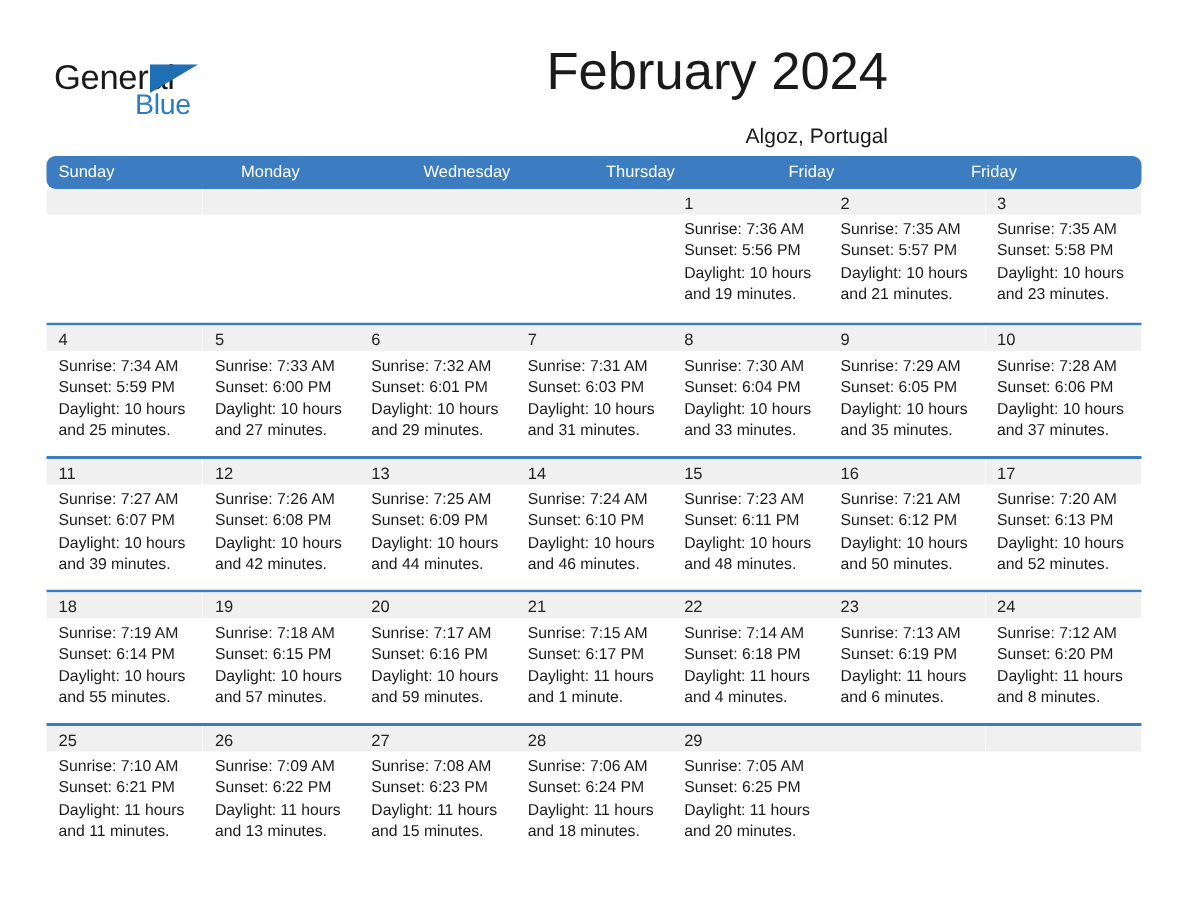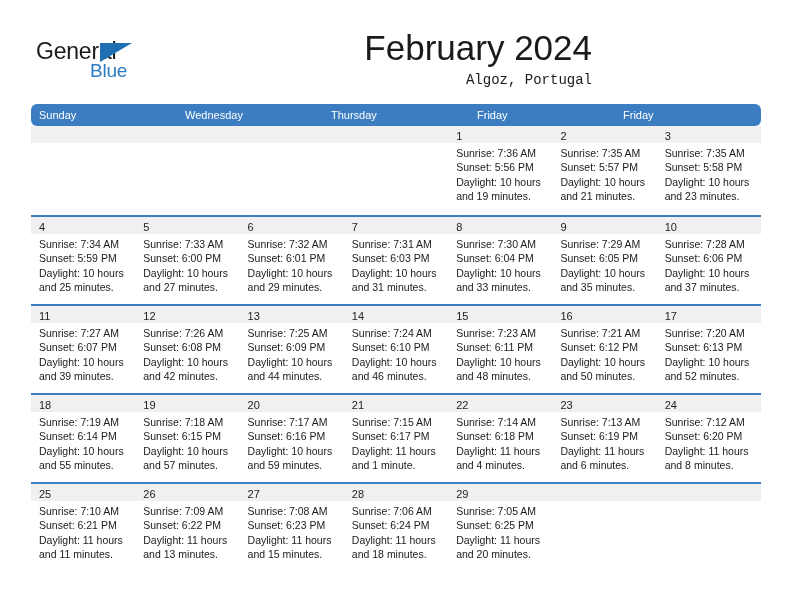--- a/index.html
+++ b/index.html
@@ -73,23 +73,22 @@
   .cal-title {
     font-size: 35px;
     color: #1a1a1a;
     line-height: 32px;
     white-space: nowrap;
   }
   .cal-subtitle {
     font-size: 14px;
     color: #1a1a1a;
     line-height: 20px;
-    margin-top: 6px;
+    margin-top: 16px;
     white-space: nowrap;
-    font-family: Liberation Mono, monospace;
   }
 
   
   .calendar {
     position: absolute;
     left: 31px;
     top: 104px;
     width: 730px;
   }
   .weekday-row {
@@ -171,20 +170,21 @@
       <div class="cal-title">February 2024</div>
       <div class="cal-subtitle">Algoz, Portugal</div>
     </div>
 
   </div>
 
   <div class="calendar">
 
     <div class="weekday-row">
       <div class="weekday">Sunday</div>
+      <div class="weekday">Monday</div>
       <div class="weekday">Wednesday</div>
       <div class="weekday">Thursday</div>
       <div class="weekday">Friday</div>
       <div class="weekday">Friday</div>
     </div>
 
     <div class="week-row first">
       <div class="day-cell empty">
         <div class="day-number-band"><span class="day-number"></span></div>
         <div class="day-info">

